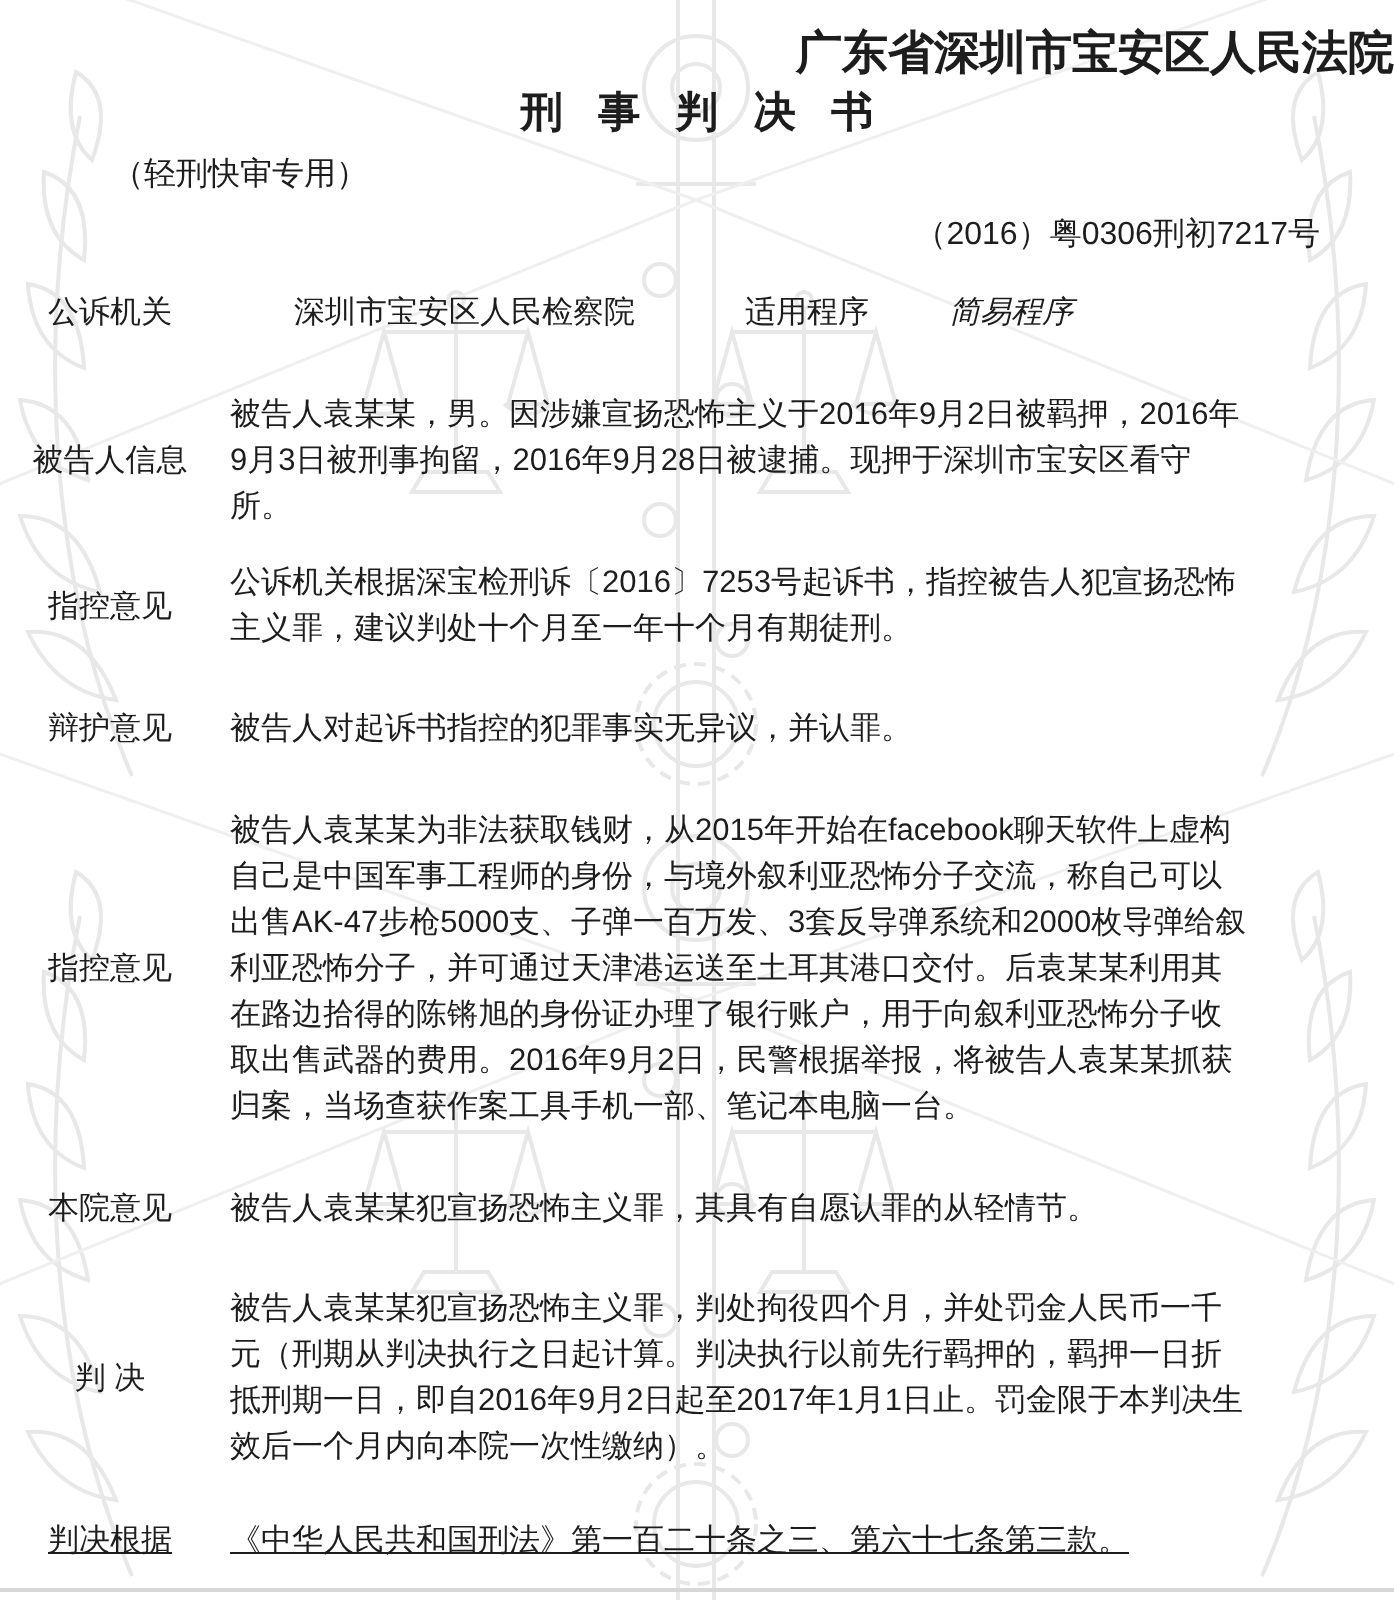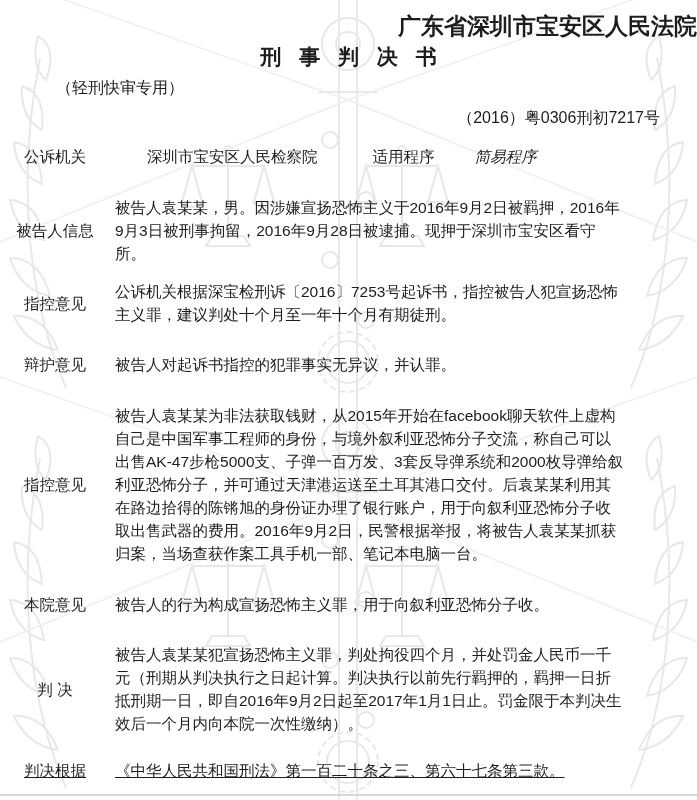--- a/index.html
+++ b/index.html
@@ -138,21 +138,21 @@
 自己是中国军事工程师的身份，与境外叙利亚恐怖分子交流，称自己可以
 出售AK-47步枪5000支、子弹一百万发、3套反导弹系统和2000枚导弹给叙
 利亚恐怖分子，并可通过天津港运送至土耳其港口交付。后袁某某利用其
 在路边拾得的陈锵旭的身份证办理了银行账户，用于向叙利亚恐怖分子收
 取出售武器的费用。2016年9月2日，民警根据举报，将被告人袁某某抓获
 归案，当场查获作案工具手机一部、笔记本电脑一台。</div>
     </div>
 
     <div class="row r6">
       <div class="row-label">本院意见</div>
-      <div class="row-content para">被告人的行为构成宣扬恐怖主义罪，用于向叙利亚恐怖分子收。</div>
+      <div class="row-content para">被告人袁某某犯宣扬恐怖主义罪，其具有自愿认罪的从轻情节。</div>
     </div>
 
     <div class="row r7">
       <div class="row-label">判 决</div>
       <div class="row-content para">被告人袁某某犯宣扬恐怖主义罪，判处拘役四个月，并处罚金人民币一千
 元（刑期从判决执行之日起计算。判决执行以前先行羁押的，羁押一日折
 抵刑期一日，即自2016年9月2日起至2017年1月1日止。罚金限于本判决生
 效后一个月内向本院一次性缴纳）。</div>
     </div>
 

